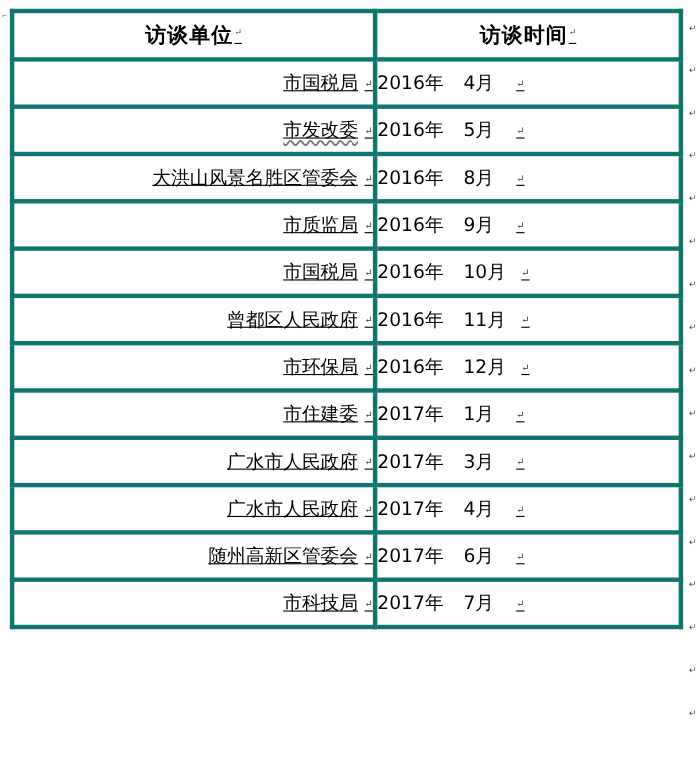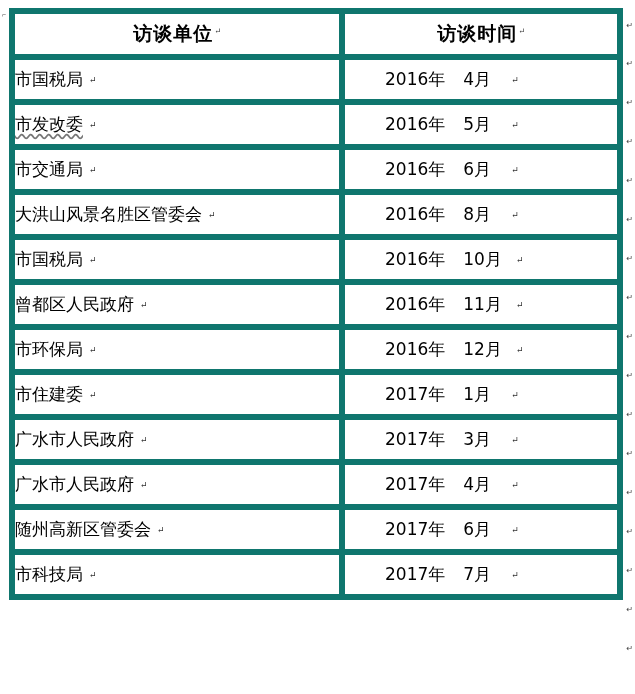--- a/index.html
+++ b/index.html
@@ -46,24 +46,25 @@
     border-collapse: collapse;
     table-layout: fixed;
     margin-left: 9px;
     margin-top: 8px;
     width: 608px;
     background: #ffffff;
   }
 
   table.interview-table td,
   table.interview-table th {
-    border: 6px solid #0f766e;
+    border: 4px solid #0f766e;
     padding: 0;
     vertical-align: middle;
     font-weight: normal;
+    text-decoration: underline;
   }
 
   col.col-unit { width: 330px; }
   col.col-time { width: 278px; }
 
   .head-row td {
     height: 40px;
     text-align: center;
   }
   .head-text {
@@ -82,20 +83,21 @@
   }
 
   .body-row td {
     height: 39px;
   }
 
   .unit-cell {
     padding-left: 13px;
     font-size: 17px;
     white-space: nowrap;
+    text-align: right;
   }
   .unit-cell .tilde {
     font-size: 9px;
     color: #333;
     margin-left: 6px;
     vertical-align: 2px;
   }
   .unit-underline {
     text-decoration: underline;
     text-decoration-style: wavy;
@@ -103,21 +105,20 @@
     text-underline-offset: 3px;
   }
 
   .time-cell {
     font-size: 17px;
     padding-left: 16px;
     white-space: nowrap;
   }
   .time-year {
     display: inline-block;
-    margin-left: 40px;
   }
   .time-gap {
     display: inline-block;
     width: 18px;
   }
   .time-month {
     display: inline-block;
     min-width: 34px;
   }
   .time-cell .tilde {
@@ -153,26 +154,26 @@
       </tr>
     <tr class="body-row">
           <td class="unit-cell"><span class="cn">市国税局</span><span class="tilde">↵</span></td>
           <td class="time-cell"><span class="time-year cn">2016年</span><span class="time-gap"></span><span class="time-month cn">4月</span><span class="tilde">↵</span></td>
         </tr>
         <tr class="body-row">
           <td class="unit-cell"><span class="cn unit-underline">市发改委</span><span class="tilde">↵</span></td>
           <td class="time-cell"><span class="time-year cn">2016年</span><span class="time-gap"></span><span class="time-month cn">5月</span><span class="tilde">↵</span></td>
         </tr>
         <tr class="body-row">
-          <td class="unit-cell"><span class="cn">市交通局</span><span class="tilde">↵</span></td>
-          <td class="time-cell"><span class="time-year cn">2016年</span><span class="time-gap"></span><span class="time-month cn">6月</span><span class="tilde">↵</span></td>
-        </tr>
-        <tr class="body-row">
           <td class="unit-cell"><span class="cn">大洪山风景名胜区管委会</span><span class="tilde">↵</span></td>
           <td class="time-cell"><span class="time-year cn">2016年</span><span class="time-gap"></span><span class="time-month cn">8月</span><span class="tilde">↵</span></td>
+        </tr>
+        <tr class="body-row">
+          <td class="unit-cell"><span class="cn">市质监局</span><span class="tilde">↵</span></td>
+          <td class="time-cell"><span class="time-year cn">2016年</span><span class="time-gap"></span><span class="time-month cn">9月</span><span class="tilde">↵</span></td>
         </tr>
         <tr class="body-row">
           <td class="unit-cell"><span class="cn">市国税局</span><span class="tilde">↵</span></td>
           <td class="time-cell"><span class="time-year cn">2016年</span><span class="time-gap"></span><span class="time-month cn">10月</span><span class="tilde">↵</span></td>
         </tr>
         <tr class="body-row">
           <td class="unit-cell"><span class="cn">曾都区人民政府</span><span class="tilde">↵</span></td>
           <td class="time-cell"><span class="time-year cn">2016年</span><span class="time-gap"></span><span class="time-month cn">11月</span><span class="tilde">↵</span></td>
         </tr>
         <tr class="body-row">

